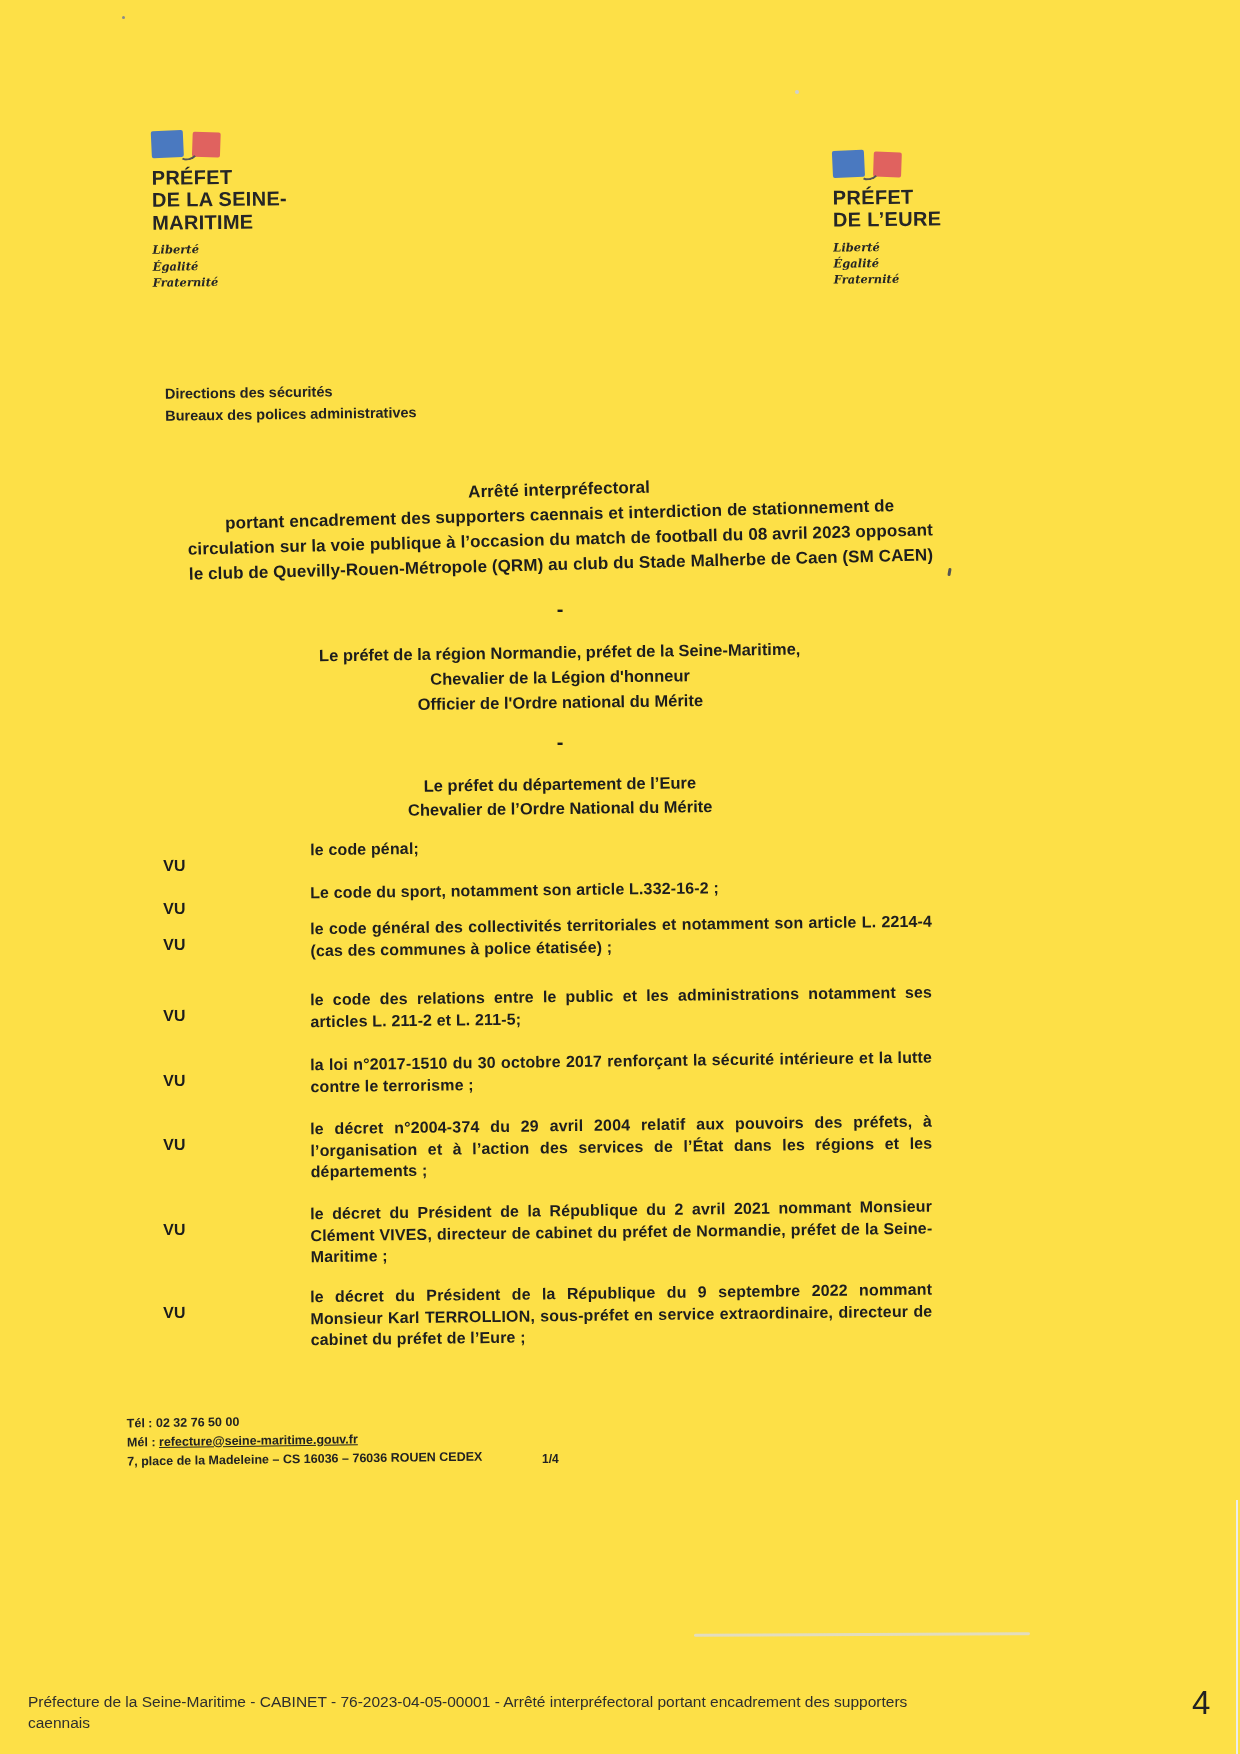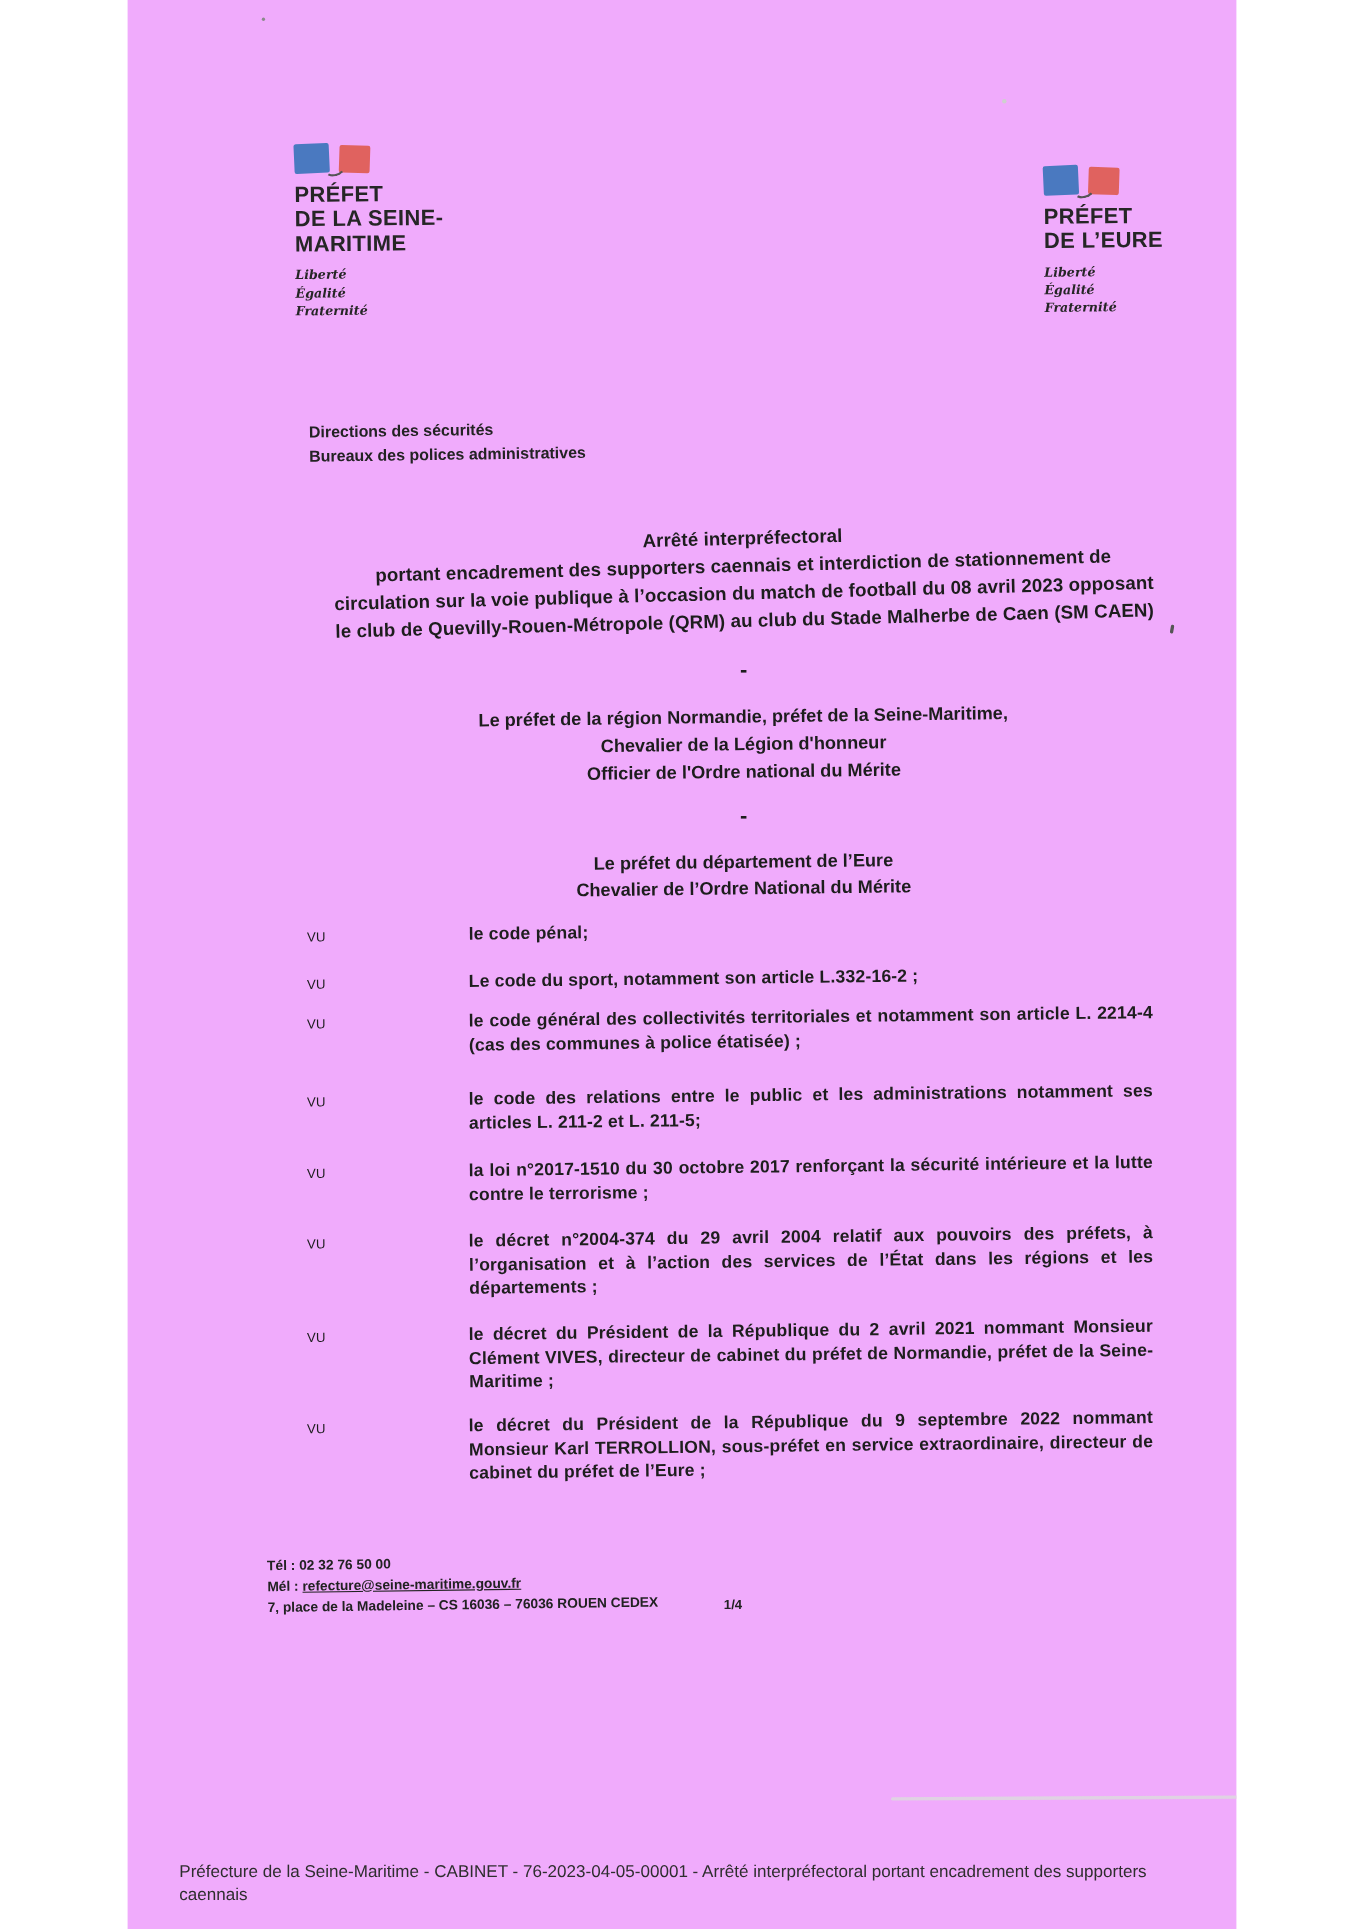--- a/index.html
+++ b/index.html
@@ -1,20 +1,20 @@
 <!DOCTYPE html>
 <html><head>
 <meta charset="utf-8">
 <style>
   html,body{margin:0;padding:0;background:#ffffff;}
   .page{
     position:relative;
-    width:1008px;height:1754px;
+    width:1240px;height:1754px;
     margin:0 auto;
-    background:#f0abfc;
+    background:#fde047;
     font-family:"Liberation Sans", sans-serif;
     color:#1e1e1e;
     overflow:hidden;
   }
   
   .logo{position:absolute;transform:rotate(-0.6deg);}
   .logo-left{left:152px;top:128px;}
   .logo-right{left:833px;top:148px;}
   .flag{position:relative;height:32px;width:90px;}
   .flag .sq{position:absolute;border-radius:2px;}
@@ -36,38 +36,38 @@
   .dash{position:absolute;left:145px;width:830px;text-align:center;
     font-size:20px;font-weight:800;color:#1d1d1d;}
   .dash1{top:598px;}
   .dash2{top:731px;}
   .authority{position:absolute;left:145px;width:830px;text-align:center;
     font-size:16.5px;font-weight:700;line-height:25px;color:#1d1d1d;}
   .auth1{top:640px;transform:rotate(-0.8deg);}
   .auth2{top:772px;transform:rotate(-0.7deg);line-height:24px;}
   
   .vu-row{position:absolute;left:0;width:1000px;transform:rotate(-0.7deg);transform-origin:left top;}
-  .vu-label{position:absolute;left:163px;top:4px;width:70px;font-size:12px;font-weight:400;color:#1c1c1c;}
+  .vu-label{position:absolute;left:163px;top:16px;width:70px;font-size:16px;font-weight:700;color:#1c1c1c;}
   .vu-text{position:absolute;left:310px;top:0;width:622px;font-size:16px;font-weight:600;
     line-height:21.5px;color:#1e1e1e;text-align:justify;letter-spacing:0.15px;}
   
   .contact{position:absolute;left:127px;top:1412px;font-size:12.5px;font-weight:600;
     line-height:1.5;color:#222;transform:rotate(-0.8deg);}
   .contact a, .contact .mail{text-decoration:underline;color:#222;cursor:pointer;}
   .page-indicator{position:absolute;left:512px;top:1452px;font-size:12px;font-weight:700;color:#222;margin-left:30px;}
   
   .streak{position:absolute;left:694px;top:1633px;width:336px;height:3px;background:#dcdcdc;
     border-radius:2px;transform:rotate(-0.3deg);opacity:0.8;}
   .edge-line{position:absolute;left:1236px;top:1500px;width:2px;height:254px;background:#ececec;}
   .speck{position:absolute;border-radius:50%;background:#8a8a8a;}
   .speck1{left:122px;top:16px;width:3px;height:3px;}
   .speck2{left:948px;top:568px;width:3px;height:8px;border-radius:2px;background:#555;transform:rotate(10deg);}
   .speck3{left:795px;top:90px;width:4px;height:4px;background:#cfcfcf;}
   
-  .banner{position:absolute;left:47px;top:1692px;width:890px;font-size:15.5px;
+  .banner{position:absolute;left:28px;top:1692px;width:890px;font-size:15.5px;
     font-weight:400;line-height:1.35;color:#2e2e2e;}
   .page-number{position:absolute;left:1192px;top:1684px;font-size:33px;font-weight:400;color:#222;}
 </style>
 </head>
 <body>
 
 <div class="page">
 
   <div class="logo logo-left">
     <div class="flag">

